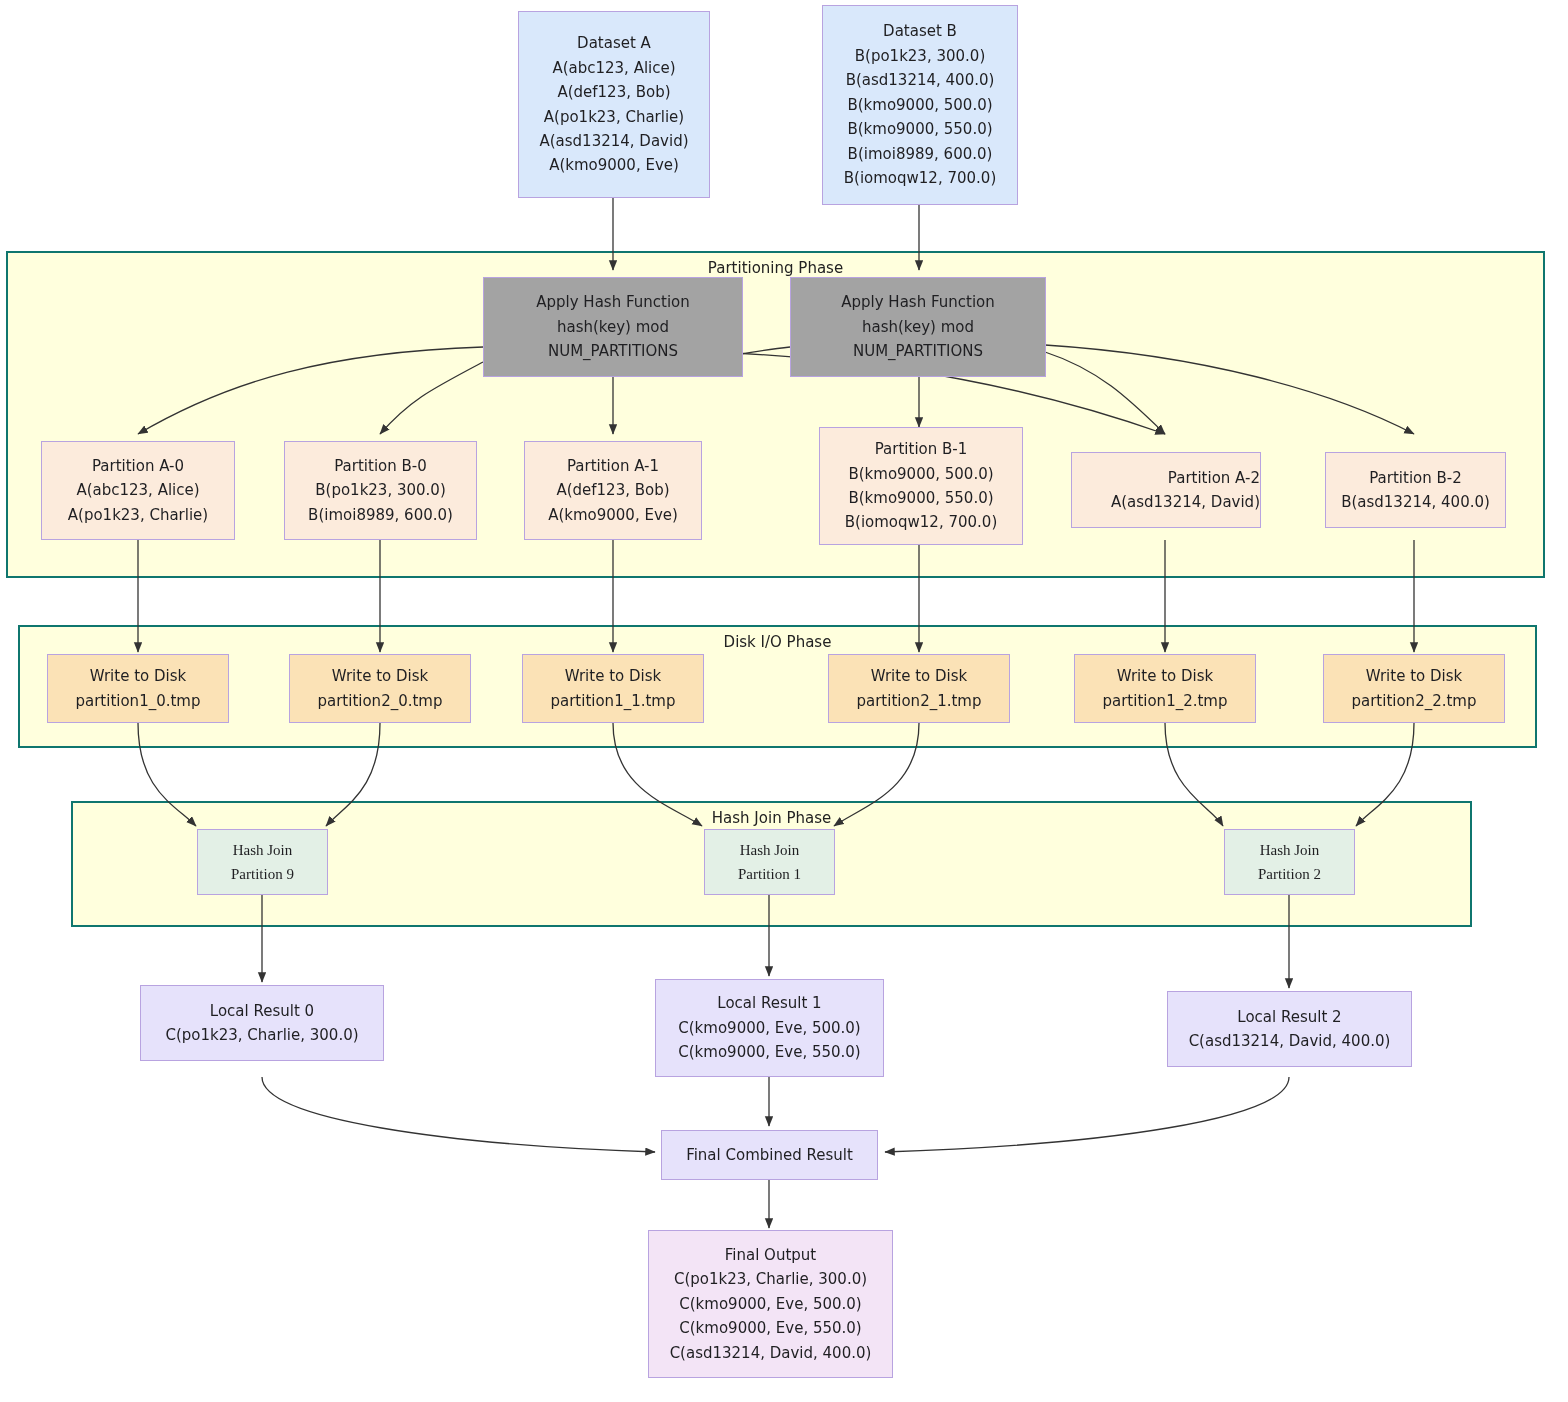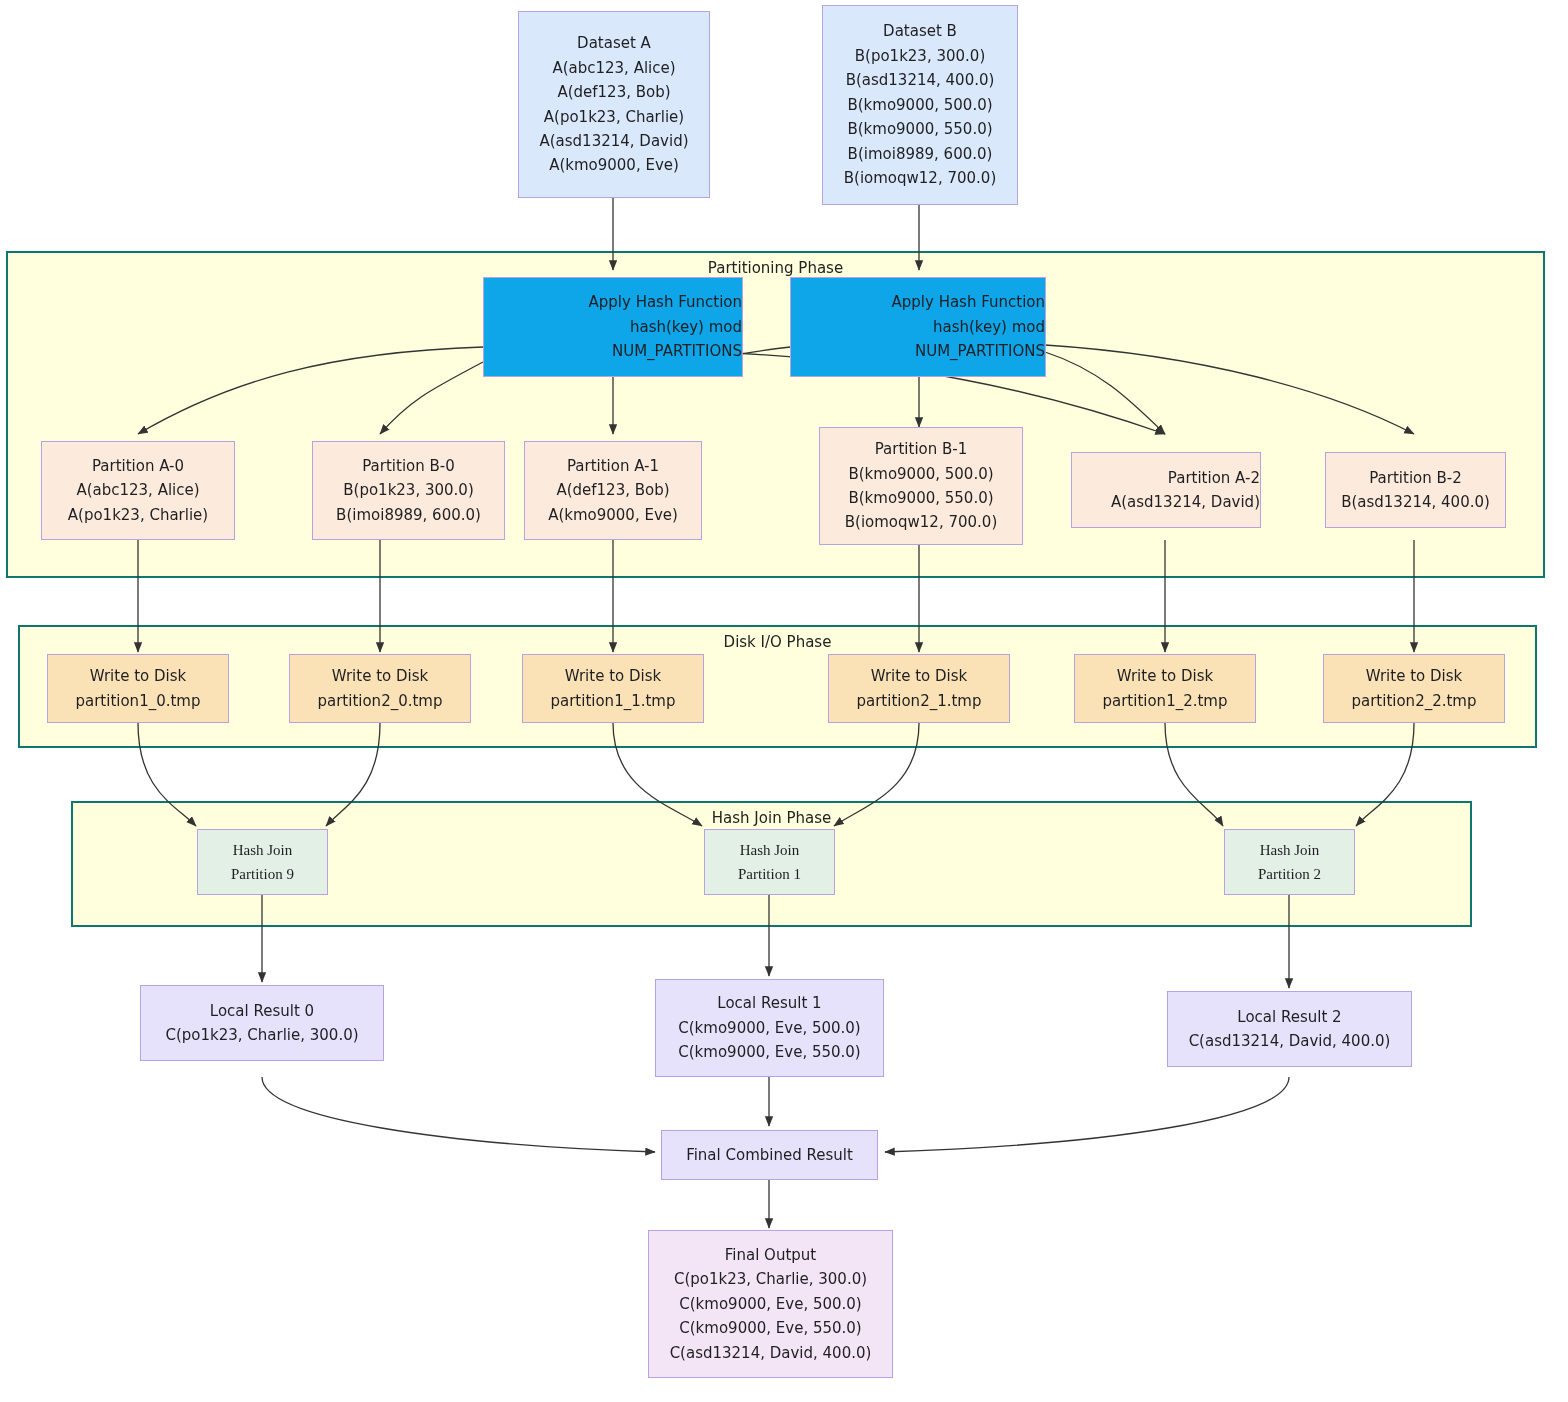--- a/index.html
+++ b/index.html
@@ -9,21 +9,21 @@
 
   .cluster{position:absolute;background:#ffffdd;border:2px solid #0f766e;box-sizing:border-box;}
   .cluster-label{position:absolute;top:6px;left:0;width:100%;text-align:center;font-size:15px;color:#222;}
 
   .node{position:absolute;box-sizing:border-box;border:1px solid #b8a3e0;display:flex;
         flex-direction:column;align-items:center;justify-content:center;text-align:center;
         font-size:15px;color:#1f1f22;line-height:1.63;}
   .node .ln{display:block;white-space:nowrap;}
 
   .n-source{background:#d9e8fb;}
-  .n-hash{background:#0ea5e9;align-items:flex-end;}
+  .n-hash{background:#a3a3a3;}
   .n-part{background:#fcebdc;}
   .n-disk{background:#fbe2b6;}
   .n-join{background:#e3f0e6;font-family:Liberation Serif, serif;}
   .n-local{background:#e6e2fb;}
   .n-final{background:#e6e2fb;}
   .n-output{background:#f3e4f6;}
 </style>
 </head>
 <body>
 
@@ -122,21 +122,21 @@
     <span class="ln">hash(key) mod</span>
     <span class="ln">NUM_PARTITIONS</span>
   </div>
 
   <div class="node n-part" style="left:41px;top:441px;width:194px;height:99px;">
     <span class="ln">Partition A-0</span>
     <span class="ln">A(abc123, Alice)</span>
     <span class="ln">A(po1k23, Charlie)</span>
   </div>
 
-  <div class="node n-part" style="left:284px;top:441px;width:193px;height:99px;margin-left:28px;">
+  <div class="node n-part" style="left:284px;top:441px;width:193px;height:99px;">
     <span class="ln">Partition B-0</span>
     <span class="ln">B(po1k23, 300.0)</span>
     <span class="ln">B(imoi8989, 600.0)</span>
   </div>
 
   <div class="node n-part" style="left:524px;top:441px;width:178px;height:99px;">
     <span class="ln">Partition A-1</span>
     <span class="ln">A(def123, Bob)</span>
     <span class="ln">A(kmo9000, Eve)</span>
   </div>

